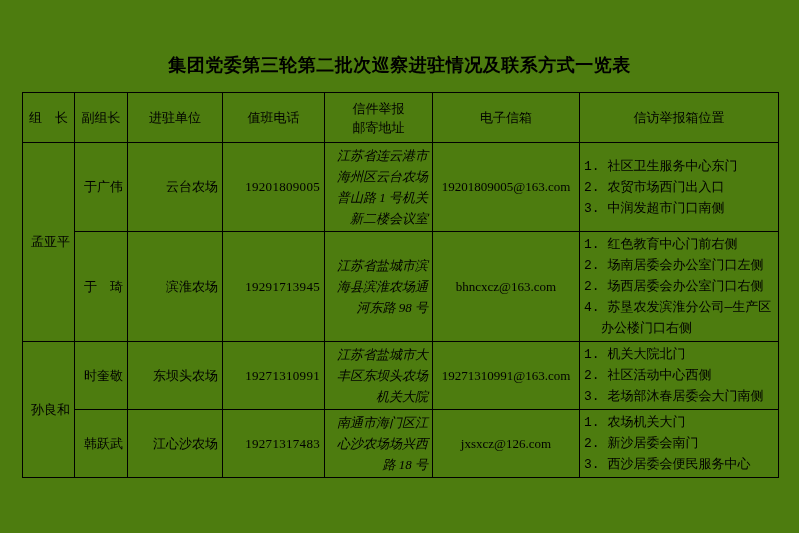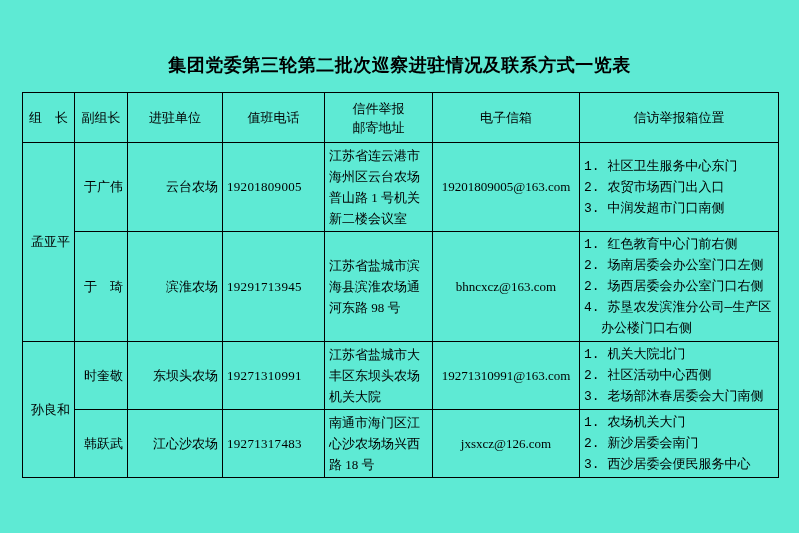--- a/index.html
+++ b/index.html
@@ -6,21 +6,21 @@
     margin: 0;
     padding: 0;
     background: #ffffff;
     color: #000000;
     font-family: "Liberation Serif", "DejaVu Serif", serif;
   }
   .page {
     position: relative;
     width: 799px;
     height: 533px;
-    background: #5eead4;
+    background: #4d7c0f;
     overflow: hidden;
   }
   .doc-title {
     padding-top: 54px;
     margin: 0 0 16px 0;
     text-align: center;
     font-size: 18px;
     font-weight: bold;
     letter-spacing: 0.5px;
     line-height: 22px;
@@ -44,33 +44,34 @@
     white-space: pre-line;
     line-height: 19px;
   }
   tr.r-head { height: 50px; margin-left: 27px; }
   tr.r1 { height: 88px; }
   tr.r2 { height: 107px; }
   tr.r3 { height: 59px; }
   tr.r4 { height: 63px; }
   .c-center { text-align: right; }
   .phone {
-    text-align: left;
+    text-align: right;
     font-size: 15px;
     letter-spacing: 0.3px;
   }
   .email {
     text-align: center;
     font-size: 14px;
     font-family: Liberation Serif, serif;
   }
   .address {
-    text-align: left;
+    text-align: right;
     line-height: 21px;
     padding: 4px 7px;
+    font-style: italic;
   }
   .locations {
     padding: 4px 3px 4px 8px;
     line-height: 21px;
   }
   .loc-item {
     padding-left: 17px;
     text-indent: -17px;
     font-family: Liberation Mono, monospace;
   }

